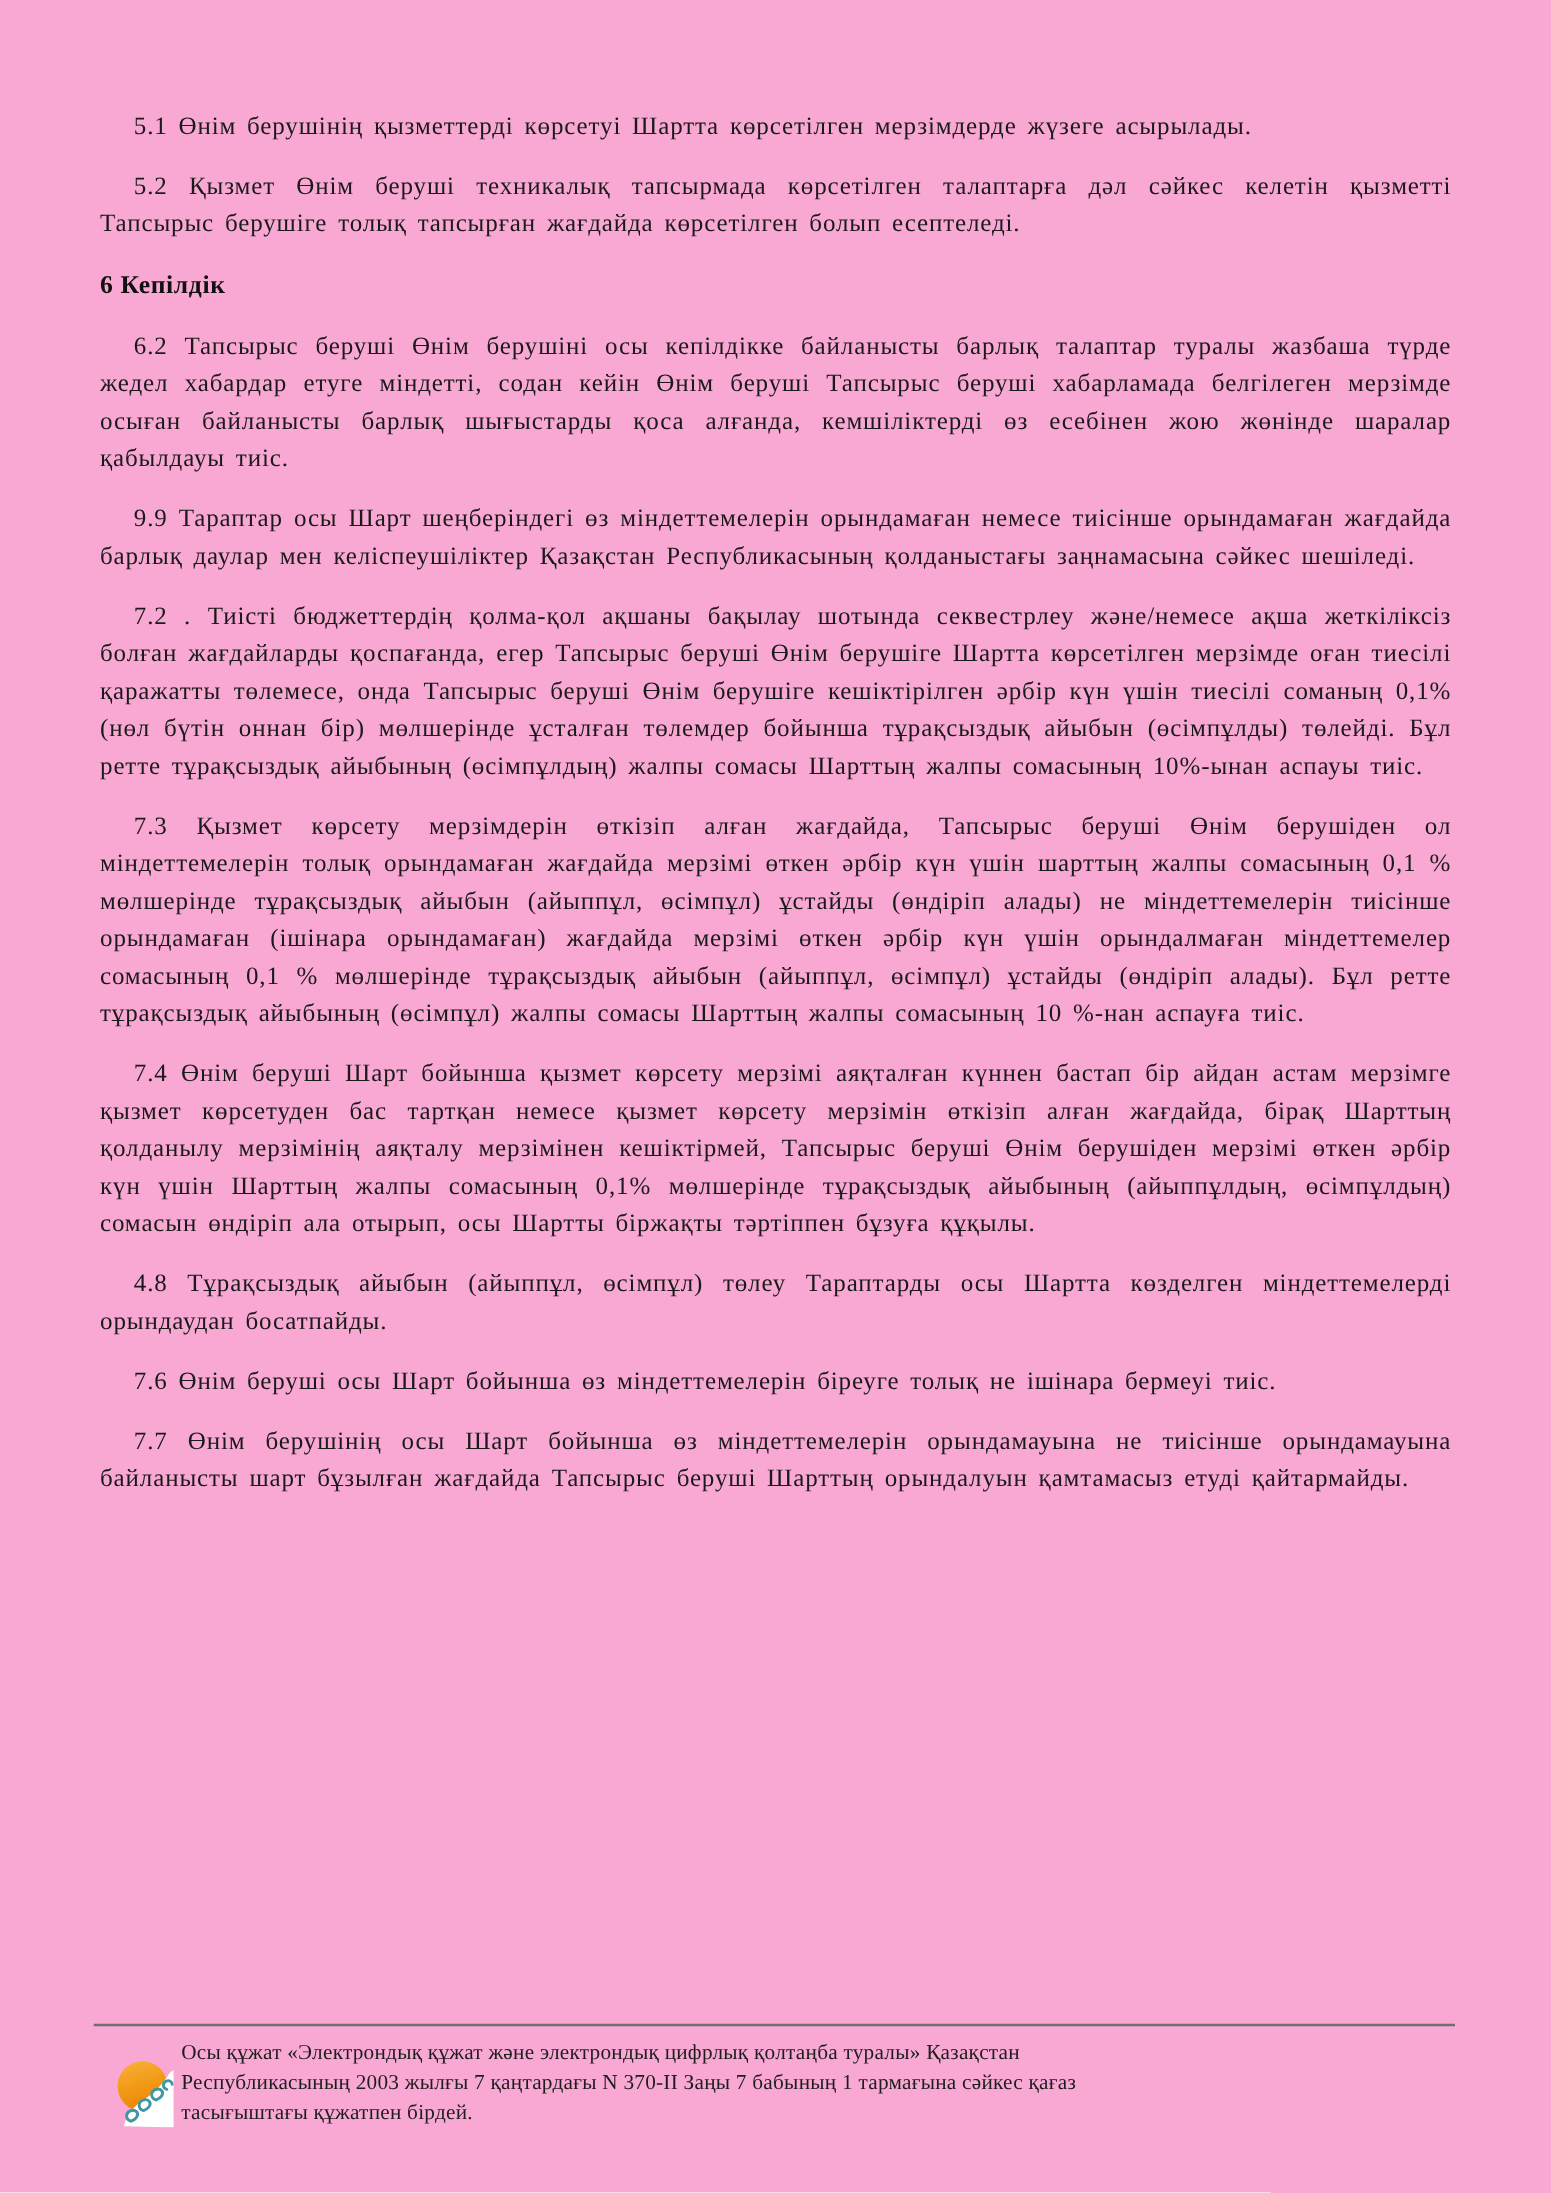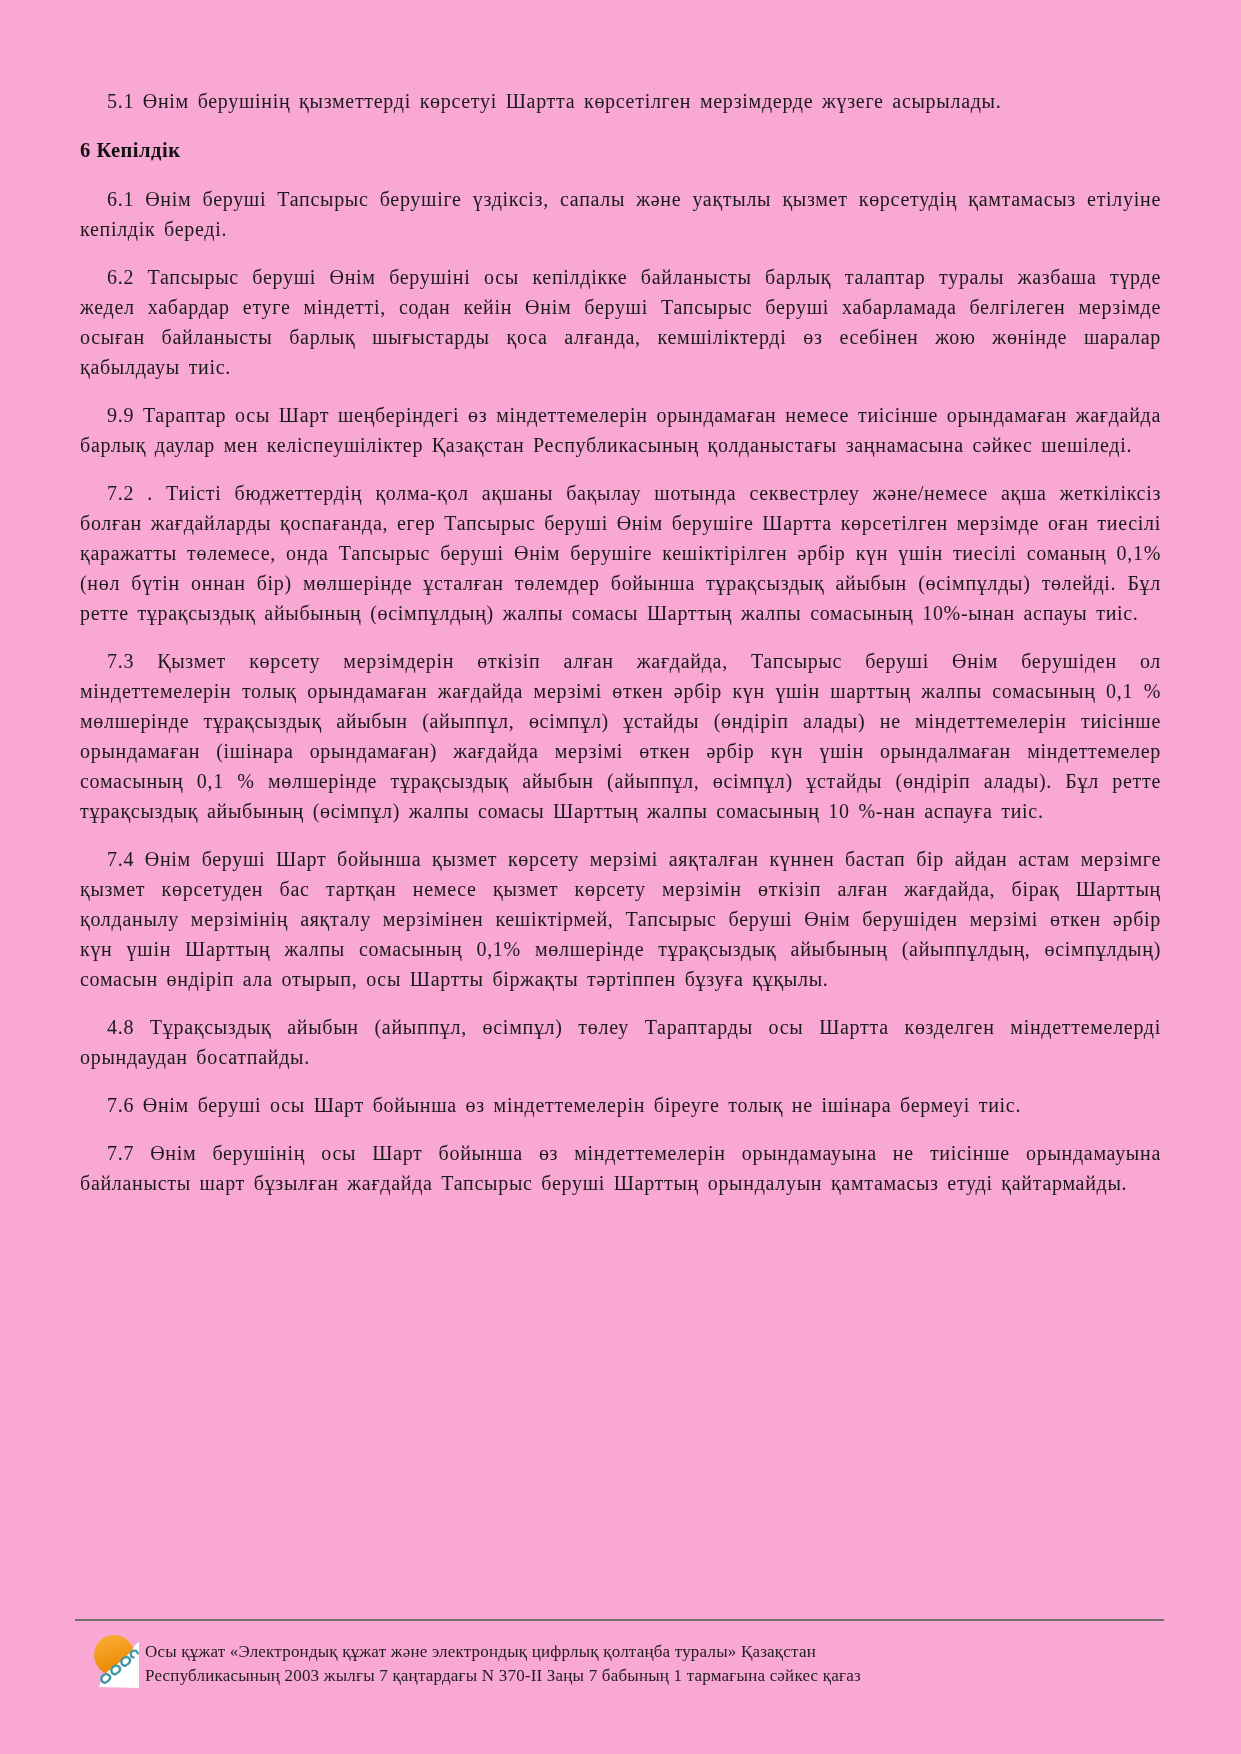--- a/index.html
+++ b/index.html
@@ -75,22 +75,22 @@
     white-space: nowrap;
   }
 </style>
 </head>
 <body>
 
 <div class="page">
 
   <div class="doc-body">
       <p class="doc-para">5.1 Өнім берушінің қызметтерді көрсетуі Шартта көрсетілген мерзімдерде жүзеге асырылады.</p>
+      <p class="doc-para">5.2 Қызмет Өнім беруші техникалық тапсырмада көрсетілген талаптарға дәл сәйкес келетін қызметті Тапсырыс берушіге толық тапсырған жағдайда көрсетілген болып есептеледі.</p>
       <h3 class="doc-heading">6 Кепілдік</h3>
-      <p class="doc-para">6.1 Өнім беруші Тапсырыс берушіге үздіксіз, сапалы және уақтылы қызмет көрсетудің қамтамасыз етілуіне кепілдік береді.</p>
       <p class="doc-para">6.2 Тапсырыс беруші Өнім берушіні осы кепілдікке байланысты барлық талаптар туралы жазбаша түрде жедел хабардар етуге міндетті, содан кейін Өнім беруші Тапсырыс беруші хабарламада белгілеген мерзімде осыған байланысты барлық шығыстарды қоса алғанда, кемшіліктерді өз есебінен жою жөнінде шаралар қабылдауы тиіс.</p>
       <p class="doc-para">9.9 Тараптар осы Шарт шеңберіндегі өз міндеттемелерін орындамаған немесе тиісінше орындамаған жағдайда барлық даулар мен келіспеушіліктер Қазақстан Республикасының қолданыстағы заңнамасына сәйкес шешіледі.</p>
       <p class="doc-para">7.2 . Тиісті бюджеттердің қолма-қол ақшаны бақылау шотында секвестрлеу және/немесе ақша жеткіліксіз болған жағдайларды қоспағанда, егер Тапсырыс беруші Өнім берушіге Шартта көрсетілген мерзімде оған тиесілі қаражатты төлемесе, онда Тапсырыс беруші Өнім берушіге кешіктірілген әрбір күн үшін тиесілі соманың 0,1% (нөл бүтін оннан бір) мөлшерінде ұсталған төлемдер бойынша тұрақсыздық айыбын (өсімпұлды) төлейді. Бұл ретте тұрақсыздық айыбының (өсімпұлдың) жалпы сомасы Шарттың жалпы сомасының 10%-ынан аспауы тиіс.</p>
       <p class="doc-para">7.3 Қызмет көрсету мерзімдерін өткізіп алған жағдайда, Тапсырыс беруші Өнім берушіден ол міндеттемелерін толық орындамаған жағдайда мерзімі өткен әрбір күн үшін шарттың жалпы сомасының 0,1 % мөлшерінде тұрақсыздық айыбын (айыппұл, өсімпұл) ұстайды (өндіріп алады) не міндеттемелерін тиісінше орындамаған (ішінара орындамаған) жағдайда мерзімі өткен әрбір күн үшін орындалмаған міндеттемелер сомасының 0,1 % мөлшерінде тұрақсыздық айыбын (айыппұл, өсімпұл) ұстайды (өндіріп алады). Бұл ретте тұрақсыздық айыбының (өсімпұл) жалпы сомасы Шарттың жалпы сомасының 10 %-нан аспауға тиіс.</p>
       <p class="doc-para">7.4 Өнім беруші Шарт бойынша қызмет көрсету мерзімі аяқталған күннен бастап бір айдан астам мерзімге қызмет көрсетуден бас тартқан немесе қызмет көрсету мерзімін өткізіп алған жағдайда, бірақ Шарттың қолданылу мерзімінің аяқталу мерзімінен кешіктірмей, Тапсырыс беруші Өнім берушіден мерзімі өткен әрбір күн үшін Шарттың жалпы сомасының 0,1% мөлшерінде тұрақсыздық айыбының (айыппұлдың, өсімпұлдың) сомасын өндіріп ала отырып, осы Шартты біржақты тәртіппен бұзуға құқылы.</p>
       <p class="doc-para">4.8 Тұрақсыздық айыбын (айыппұл, өсімпұл) төлеу Тараптарды осы Шартта көзделген міндеттемелерді орындаудан босатпайды.</p>
       <p class="doc-para">7.6 Өнім беруші осы Шарт бойынша өз міндеттемелерін біреуге толық не ішінара бермеуі тиіс.</p>
       <p class="doc-para">7.7 Өнім берушінің осы Шарт бойынша өз міндеттемелерін орындамауына не тиісінше орындамауына байланысты шарт бұзылған жағдайда Тапсырыс беруші Шарттың орындалуын қамтамасыз етуді қайтармайды.</p>
     </div>
 
@@ -112,17 +112,18 @@
             <path d="M12,49 c-4.5,-1 -5,-6.5 -0.8,-8.3 c4,-1.7 7.6,1.6 5,5.2 c-1.4,1.9 -3.6,2.6 -3.6,2.6"></path>
             <path d="M22,40.5 c-4.5,-1 -5,-6.5 -0.8,-8.3 c4,-1.7 7.6,1.6 5,5.2 c-1.4,1.9 -3.6,2.6 -3.6,2.6"></path>
             <path d="M32,32 c-4.5,-1 -5,-6.5 -0.8,-8.3 c4,-1.7 7.6,1.6 5,5.2 c-1.4,1.9 -3.6,2.6 -3.6,2.6"></path>
             <path d="M40.5,23.5 c-3.5,-1 -3.8,-5.2 -0.5,-6.6 c2.3,-1 4.6,0.3 4.8,2.6"></path>
           </g>
         </svg>
       </span>
       <div class="footer-note">
         <span class="footer-note-line">Осы құжат «Электрондық құжат және электрондық цифрлық қолтаңба туралы» Қазақстан</span>
         <span class="footer-note-line">Республикасының 2003 жылғы 7 қаңтардағы N 370-II Заңы 7 бабының 1 тармағына сәйкес қағаз</span>
+        <span class="footer-note-line">тасығыштағы құжатпен бірдей.</span>
       </div>
     </div>
   </div>
 
 </div>
 
 </body></html>

